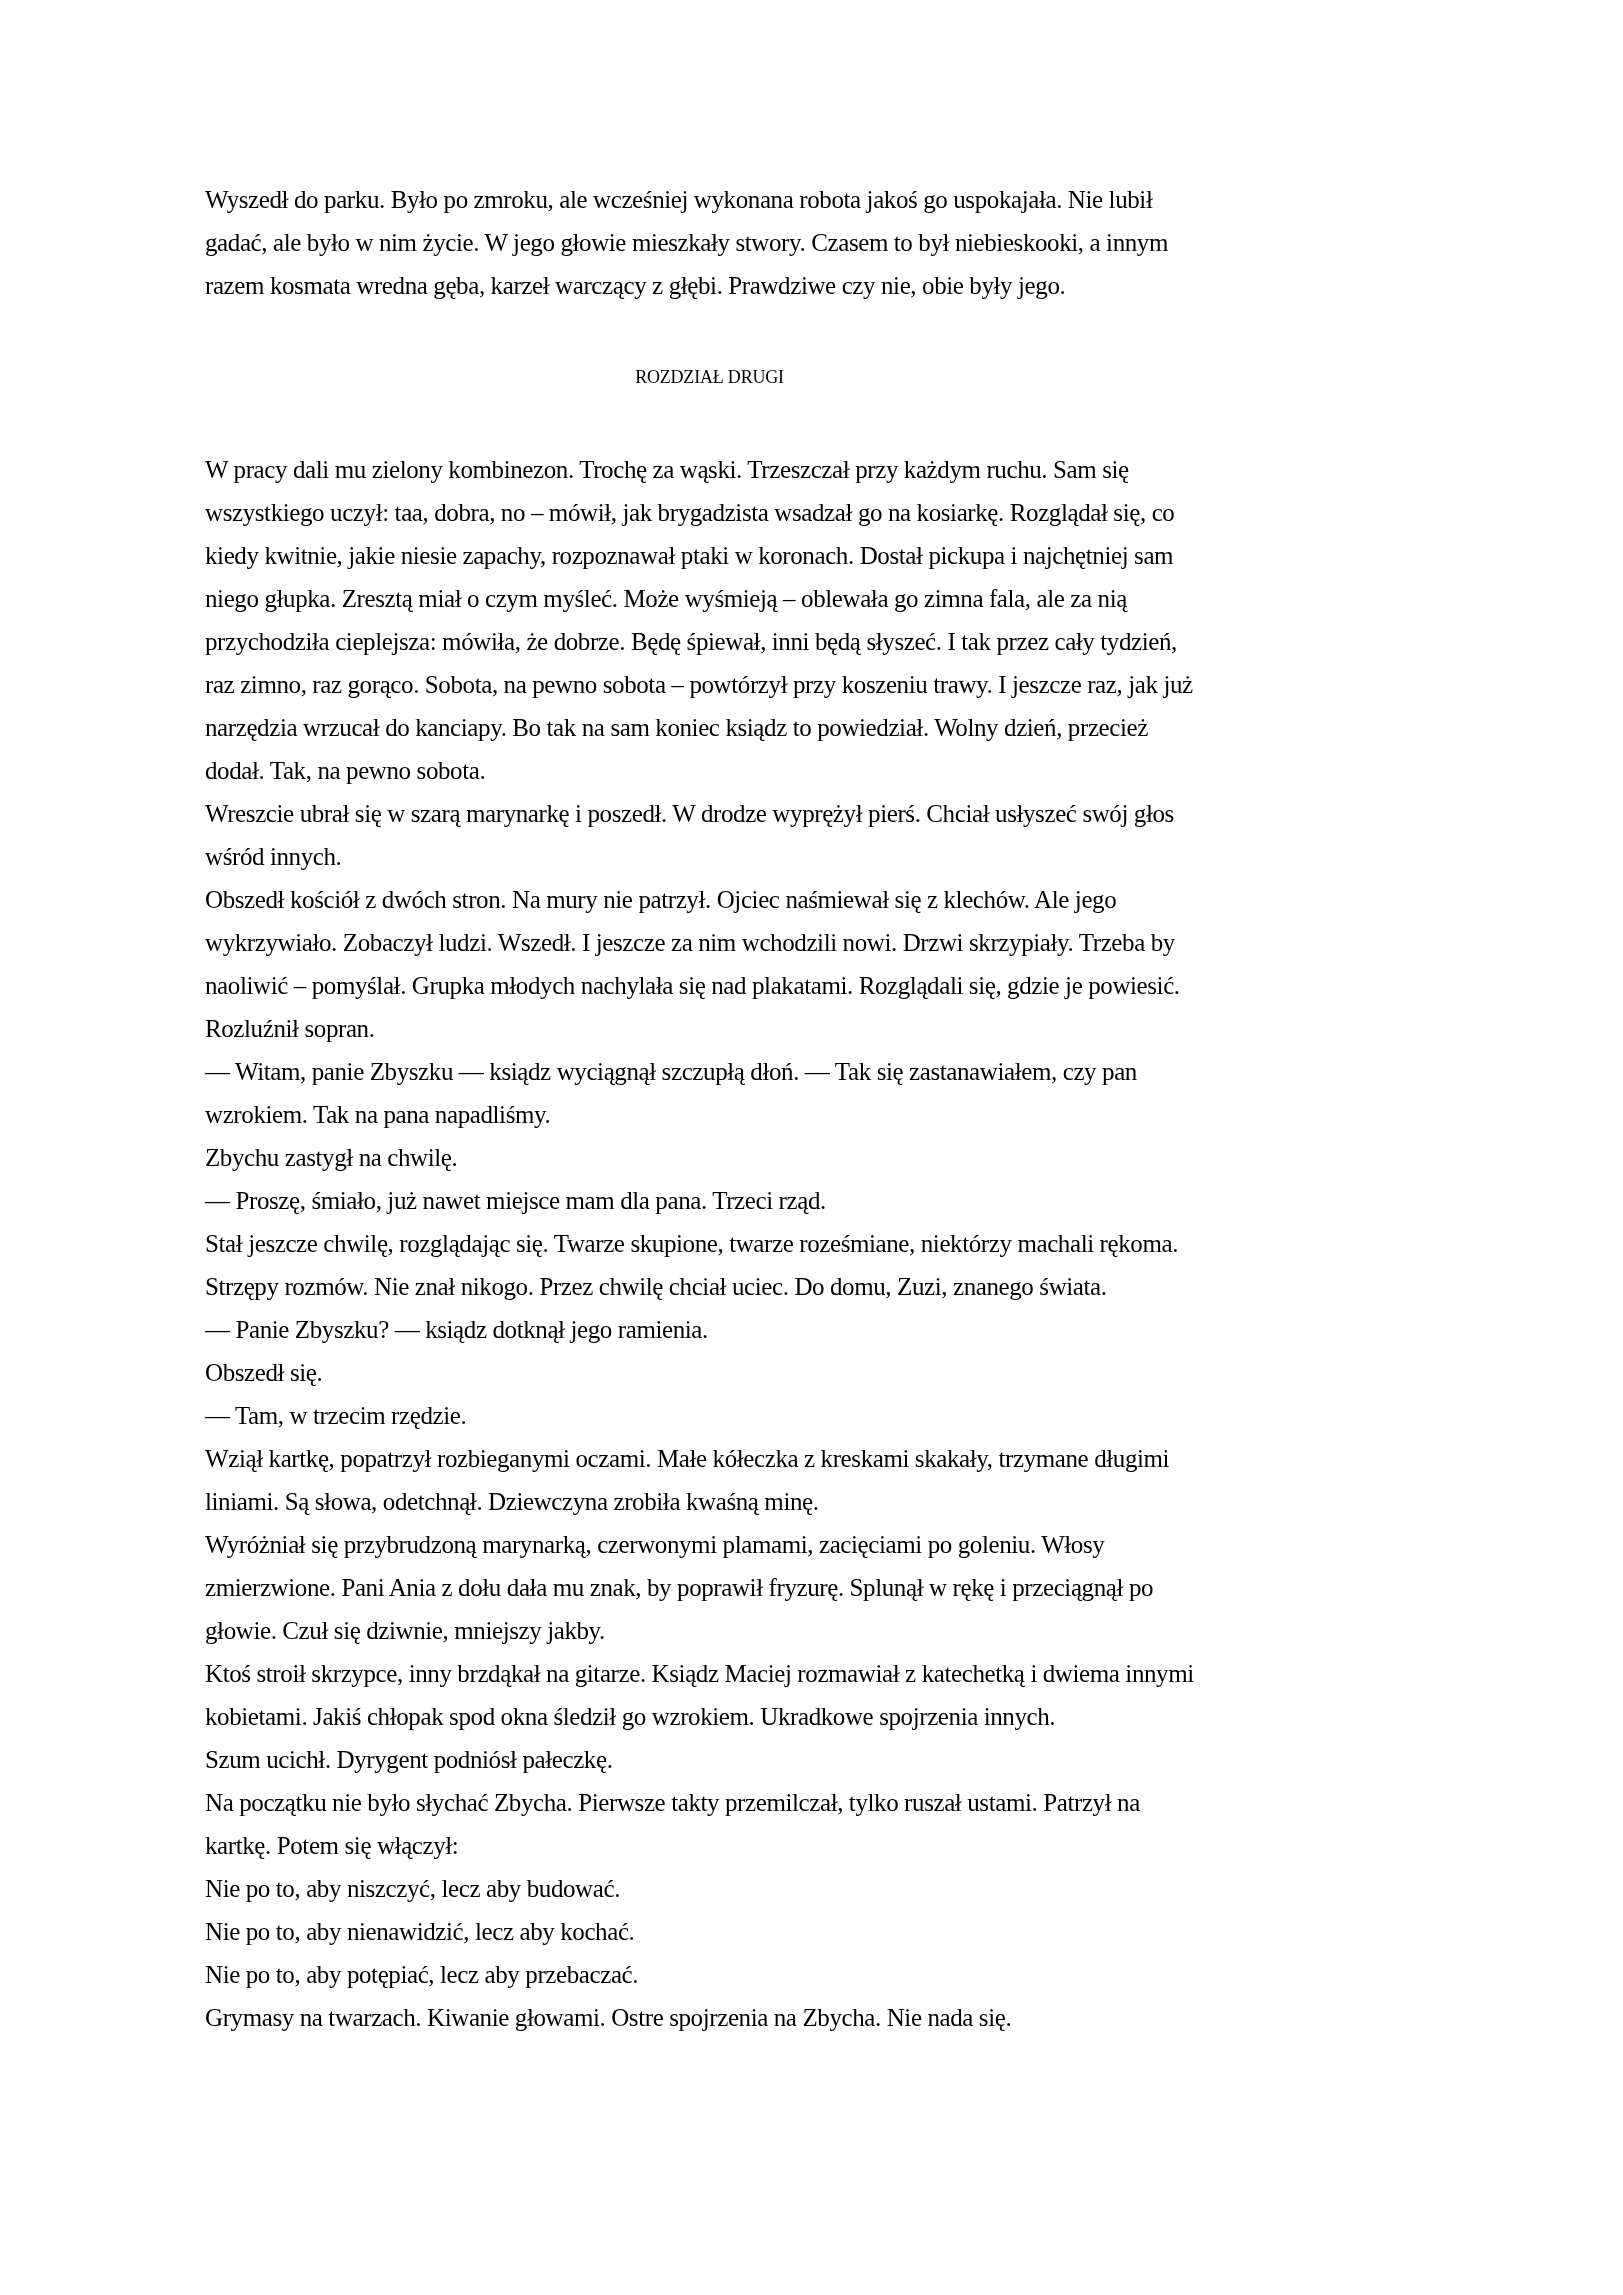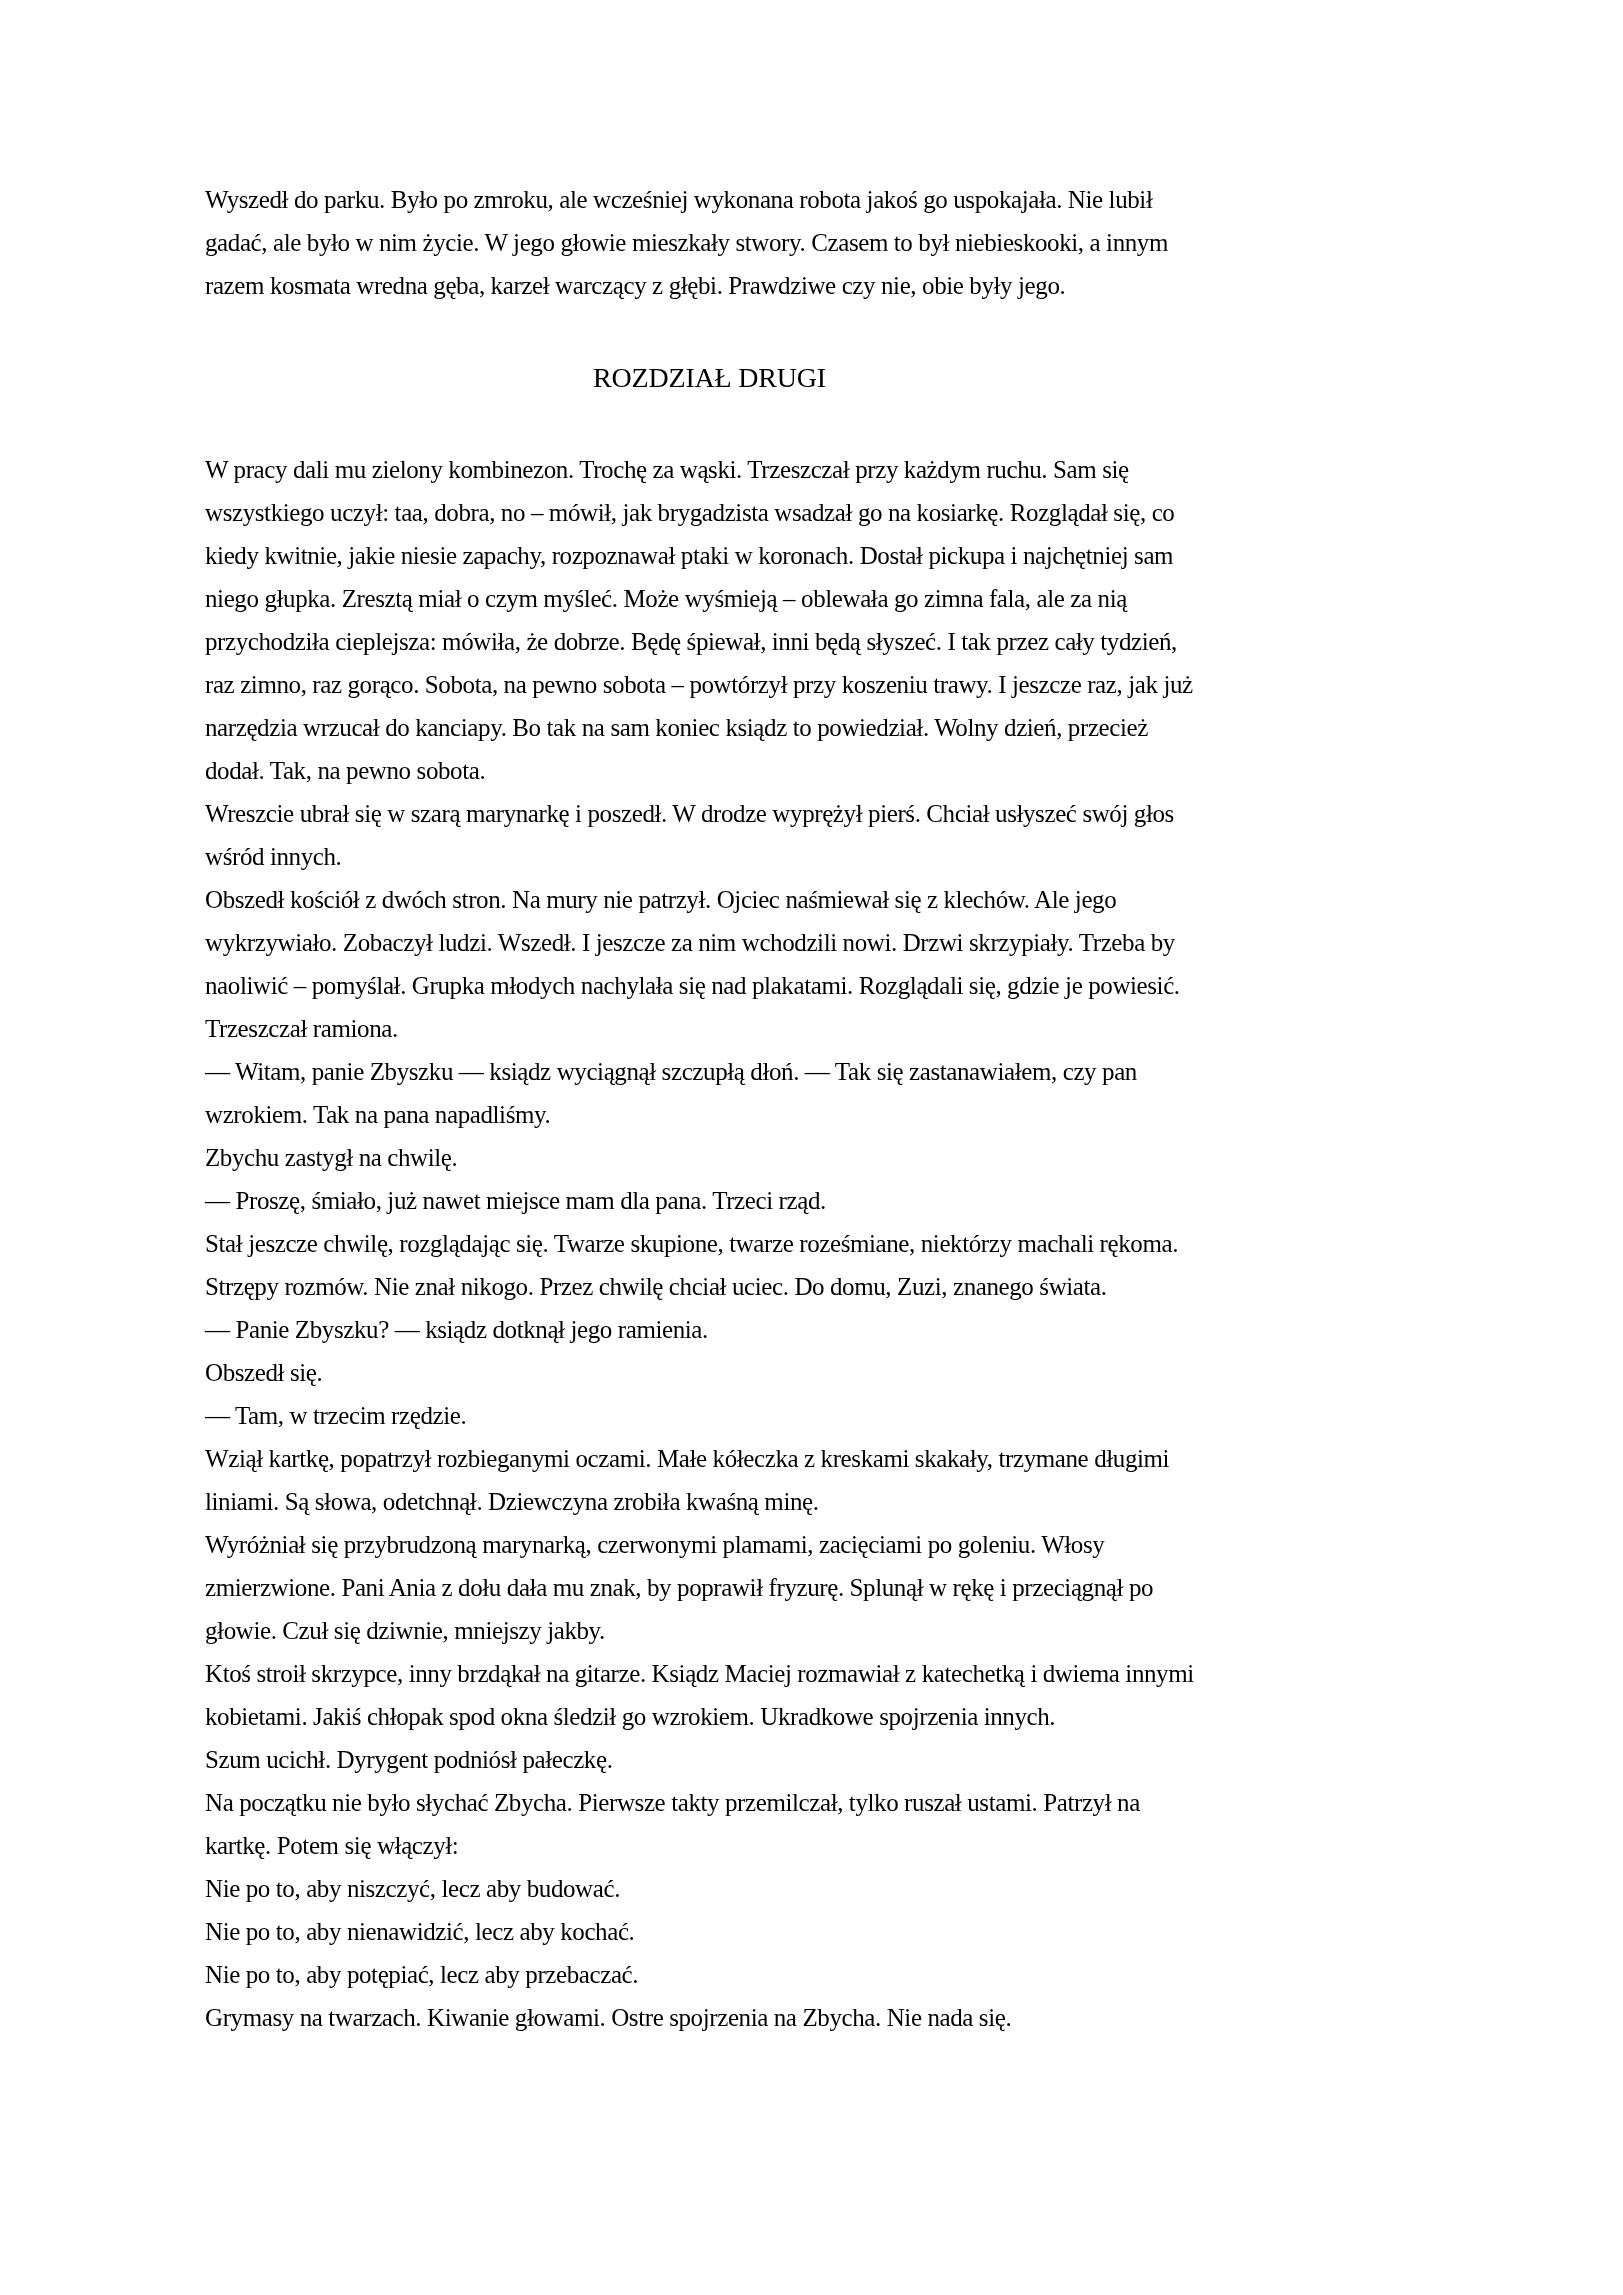--- a/index.html
+++ b/index.html
@@ -11,21 +11,21 @@
   }
   .block { position: absolute; left: 193px; width: 1243px; }
   .line {
     display: block; white-space: nowrap;
     font-size: 25px; line-height: 43px; height: 43px;
     letter-spacing: -0.4px;
   }
   #intro { top: 178px; }
   #heading {
     position: absolute; left: 0; width: 1395px; top: 356px;
-    text-align: center; font-size: 28px; line-height: 43px; letter-spacing: -0.2px;
+    text-align: center; font-size: 18px; line-height: 43px; letter-spacing: -0.2px;
   }
   #body { top: 448px; }
 </style>
 </head>
 <body>
 
 <div class="page">
   <div class="block" id="intro">
       <span class="line">Wyszedł do parku. Było po zmroku, ale wcześniej wykonana robota jakoś go uspokajała. Nie lubił</span>
       <span class="line">gadać, ale było w nim życie. W jego głowie mieszkały stwory. Czasem to był niebieskooki, a innym</span>
@@ -39,21 +39,21 @@
       <span class="line">niego głupka. Zresztą miał o czym myśleć. Może wyśmieją – oblewała go zimna fala, ale za nią</span>
       <span class="line">przychodziła cieplejsza: mówiła, że dobrze. Będę śpiewał, inni będą słyszeć. I tak przez cały tydzień,</span>
       <span class="line">raz zimno, raz gorąco. Sobota, na pewno sobota – powtórzył przy koszeniu trawy. I jeszcze raz, jak już</span>
       <span class="line">narzędzia wrzucał do kanciapy. Bo tak na sam koniec ksiądz to powiedział. Wolny dzień, przecież</span>
       <span class="line">dodał. Tak, na pewno sobota.</span>
       <span class="line">Wreszcie ubrał się w szarą marynarkę i poszedł. W drodze wyprężył pierś. Chciał usłyszeć swój głos</span>
       <span class="line">wśród innych.</span>
       <span class="line">Obszedł kościół z dwóch stron. Na mury nie patrzył. Ojciec naśmiewał się z klechów. Ale jego</span>
       <span class="line">wykrzywiało. Zobaczył ludzi. Wszedł. I jeszcze za nim wchodzili nowi. Drzwi skrzypiały. Trzeba by</span>
       <span class="line">naoliwić – pomyślał. Grupka młodych nachylała się nad plakatami. Rozglądali się, gdzie je powiesić.</span>
-      <span class="line">Trzeszczał ramiona.</span>
+      <span class="line">Rozluźnił sopran.</span>
       <span class="line">— Witam, panie Zbyszku — ksiądz wyciągnął szczupłą dłoń. — Tak się zastanawiałem, czy pan</span>
       <span class="line">wzrokiem. Tak na pana napadliśmy.</span>
       <span class="line">Zbychu zastygł na chwilę.</span>
       <span class="line">— Proszę, śmiało, już nawet miejsce mam dla pana. Trzeci rząd.</span>
       <span class="line">Stał jeszcze chwilę, rozglądając się. Twarze skupione, twarze roześmiane, niektórzy machali rękoma.</span>
       <span class="line">Strzępy rozmów. Nie znał nikogo. Przez chwilę chciał uciec. Do domu, Zuzi, znanego świata.</span>
       <span class="line">— Panie Zbyszku? — ksiądz dotknął jego ramienia.</span>
       <span class="line">Obszedł się.</span>
       <span class="line">— Tam, w trzecim rzędzie.</span>
       <span class="line">Wziął kartkę, popatrzył rozbieganymi oczami. Małe kółeczka z kreskami skakały, trzymane długimi</span>

